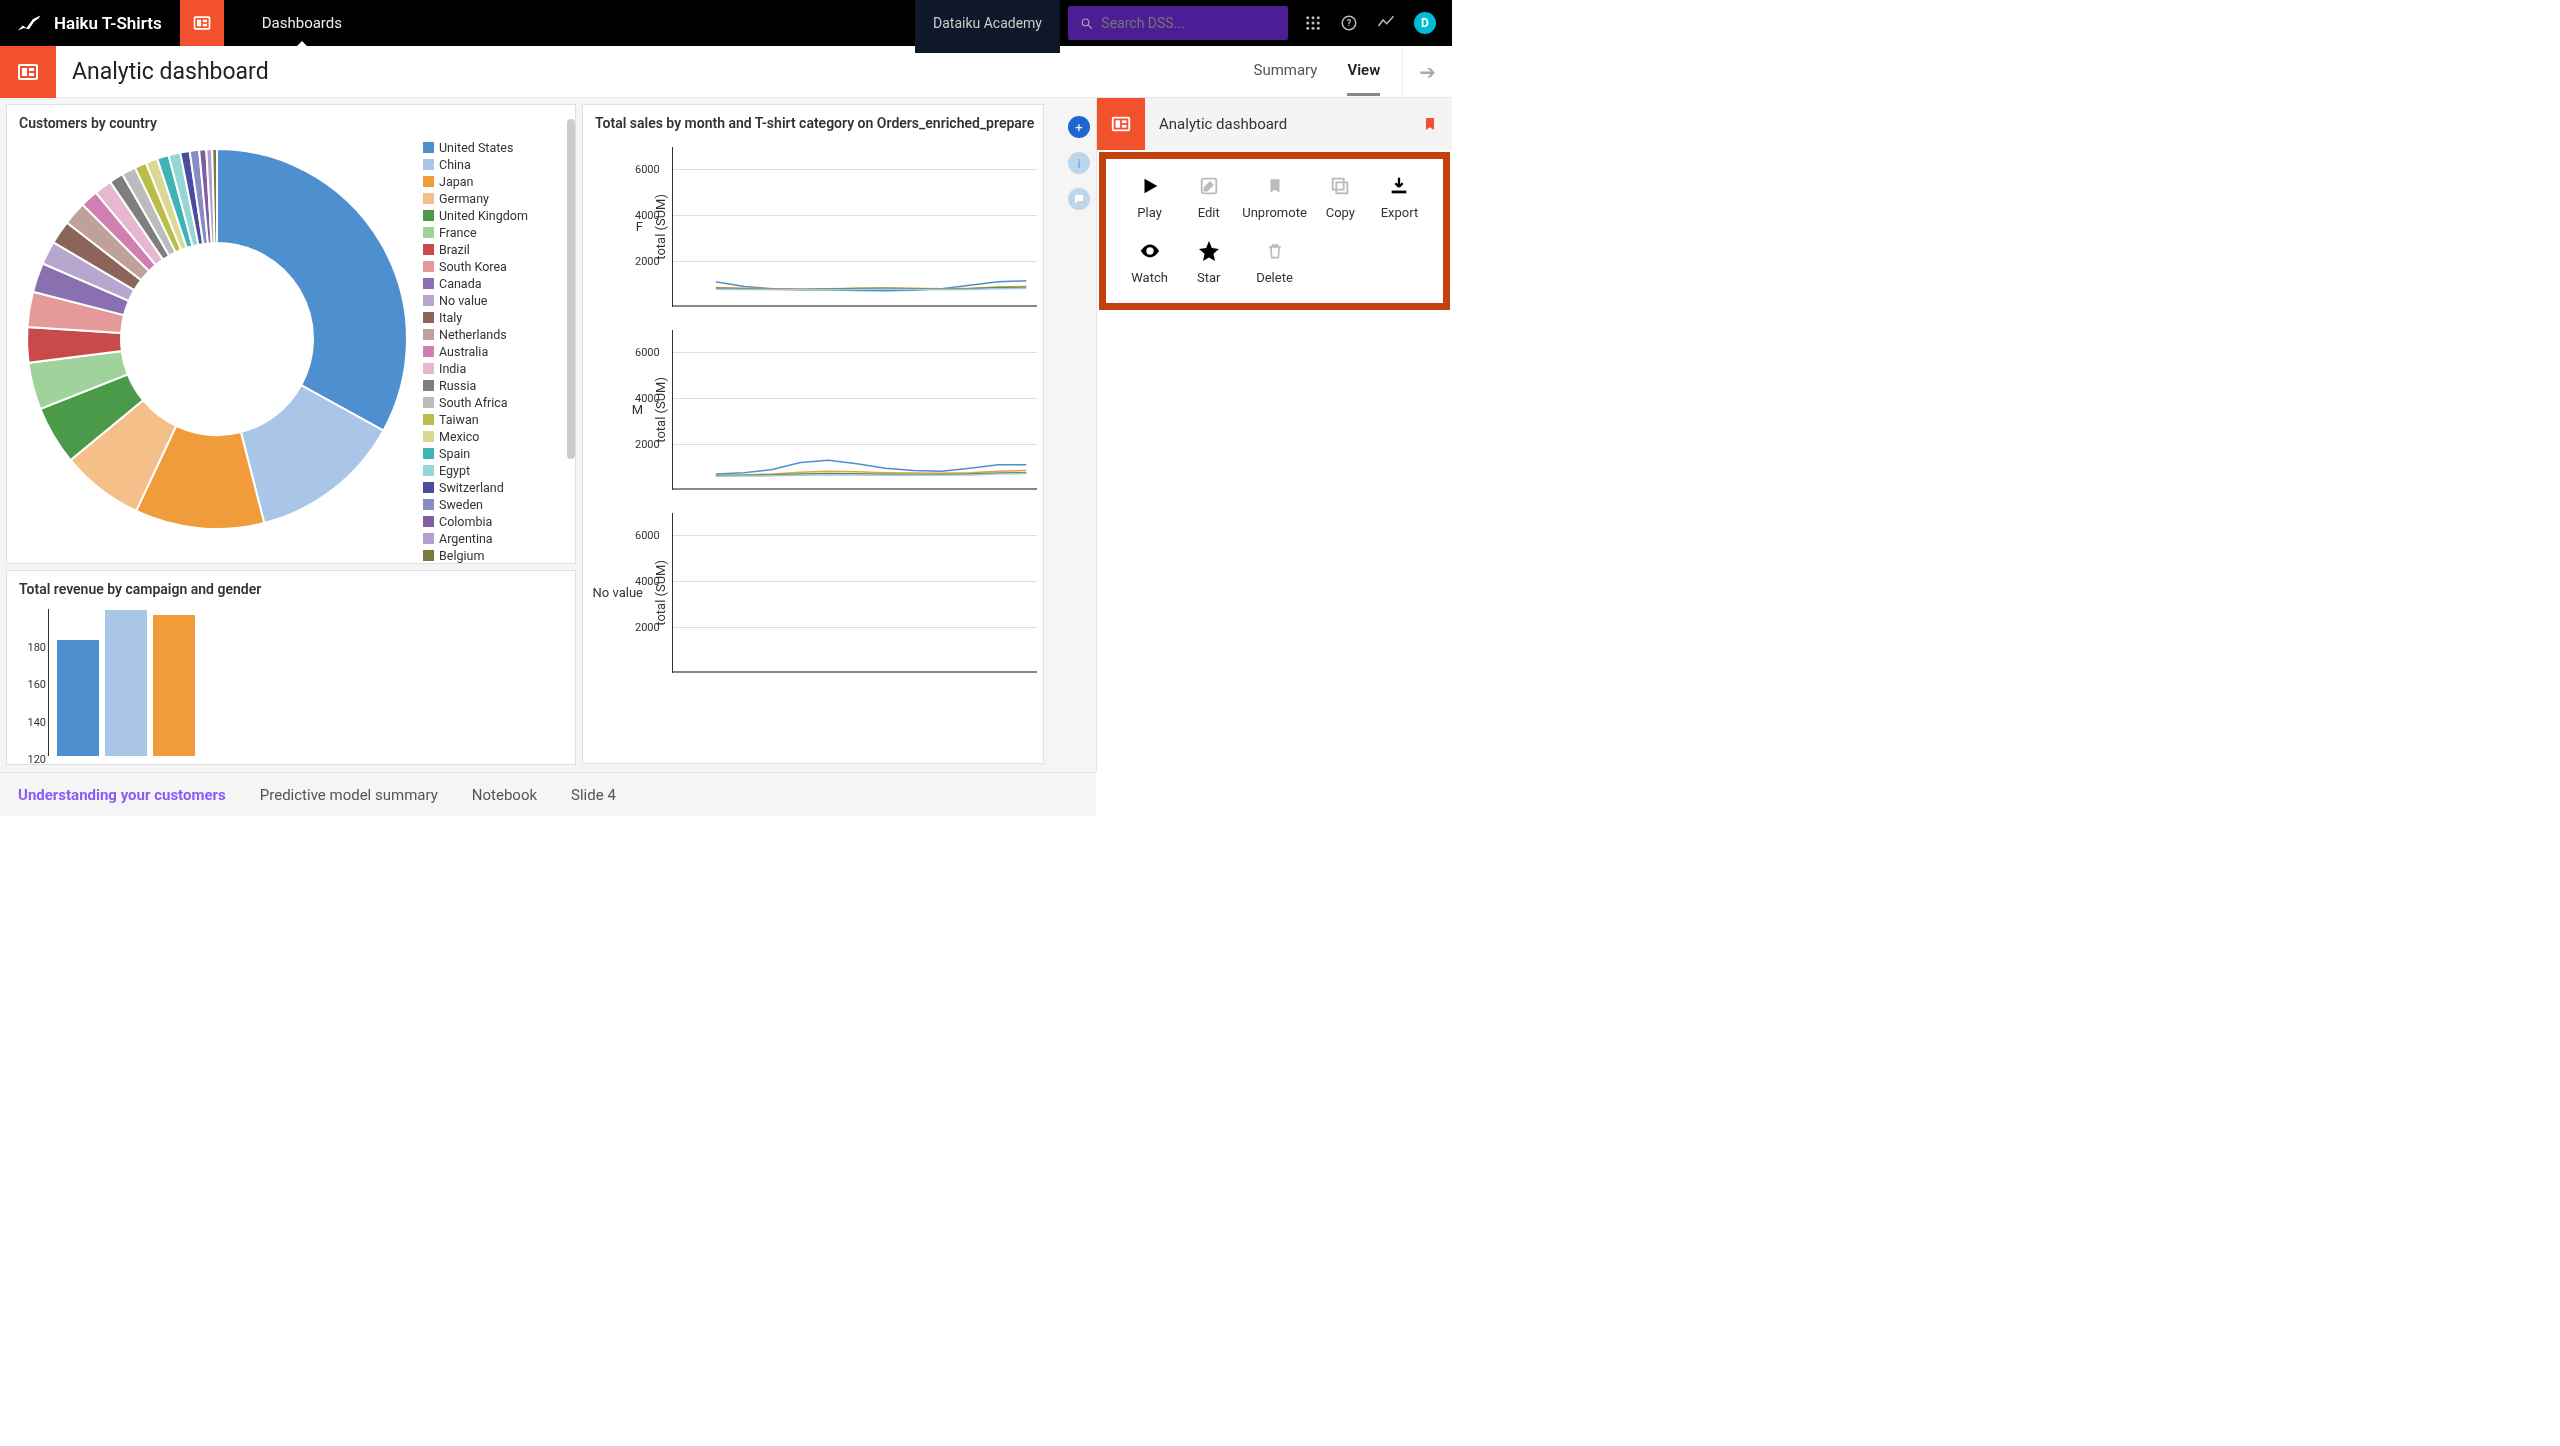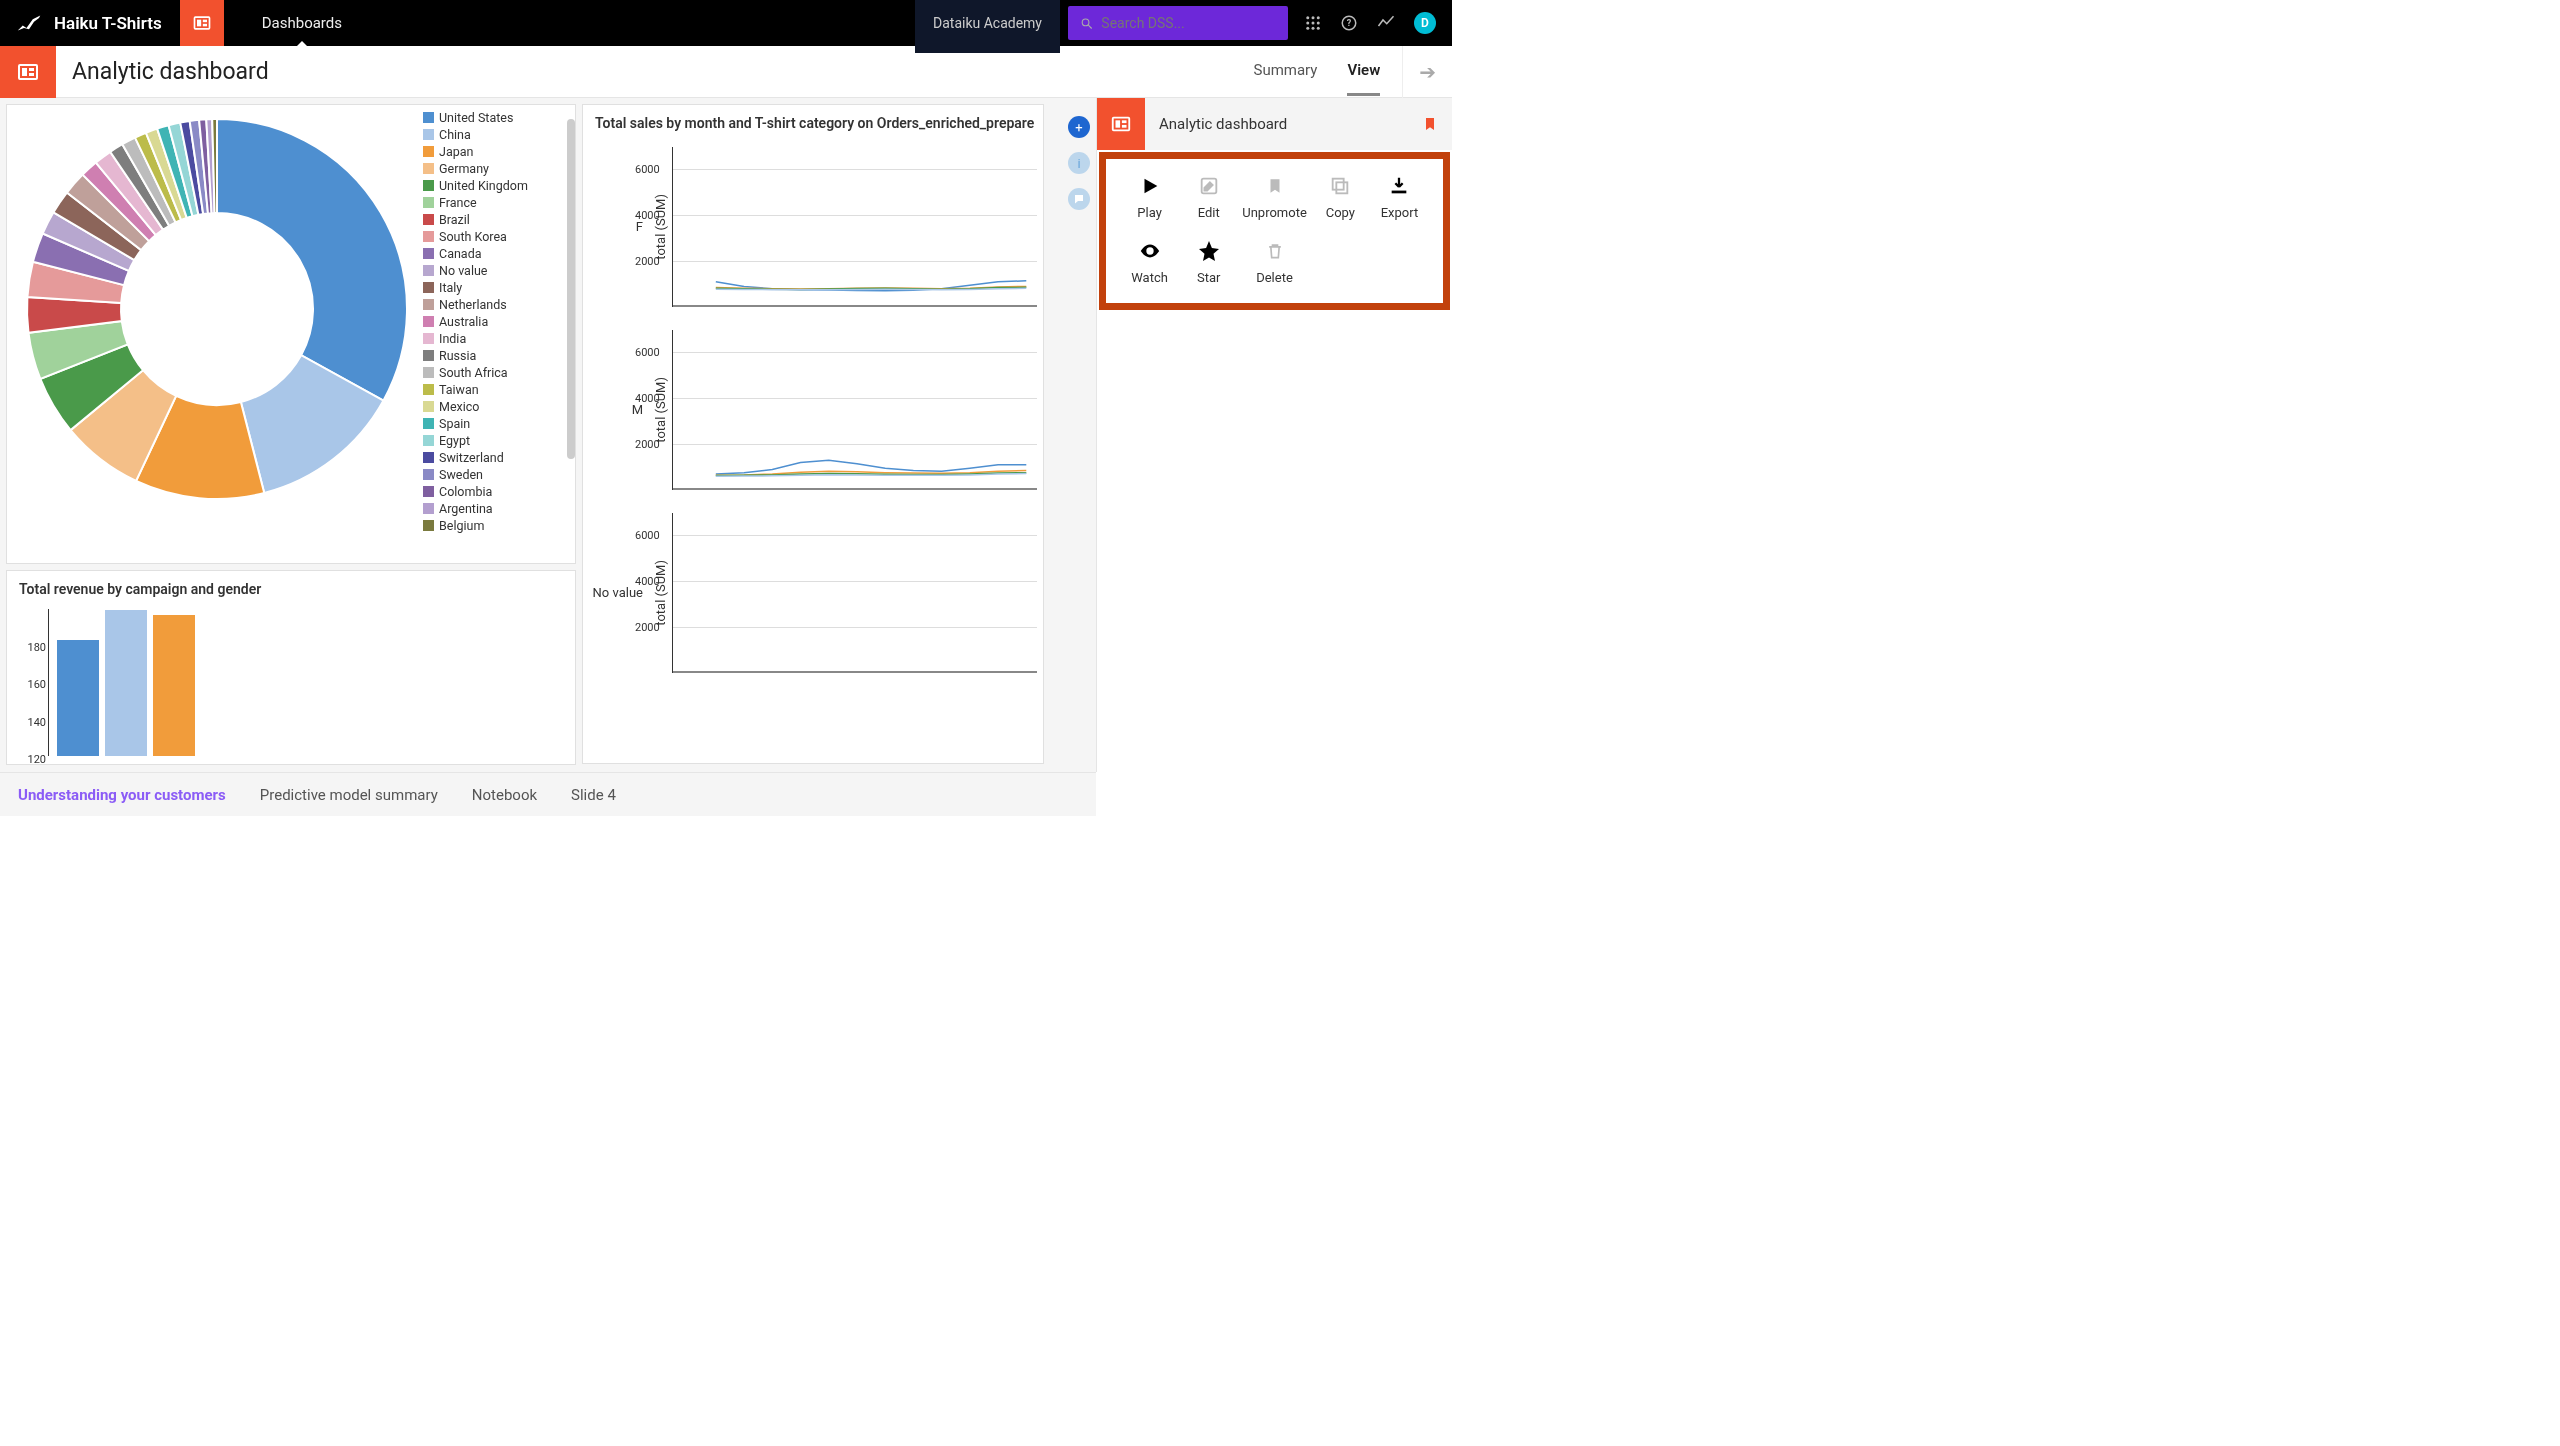--- a/index.html
+++ b/index.html
@@ -8,21 +8,21 @@
 
 .topnav { background: #000; height: 46px; display: flex; align-items: center; color: #fff; }
 .topnav .bird { width: 30px; height: 30px; margin: 0 10px 0 14px; }
 .topnav .project-name { font-size: 17px; font-weight: 600; margin-right: 18px; }
 .topnav .nav-icon-box { width: 44px; height: 46px; display: flex; align-items: center; justify-content: center; }
 .topnav .nav-icon-box.active { background: #f2512e; }
 .topnav .nav-label { font-size: 15px; padding: 0 18px; color: #eee; position: relative; height: 46px; display: flex; align-items: center; margin-left: 20px; }
 .topnav .nav-label::after { content:''; position:absolute; bottom:-1px; left:50%; transform:translateX(-50%); border:6px solid transparent; border-bottom-color:#fff; }
 .topnav .spacer { flex: 1; }
 .topnav .academy { background: #0f172a; padding: 0 18px; height: 60px; display: flex; align-items: center; font-size: 14px; color:#ccc; }
-.topnav .search { background: #6d28d9; margin-left: 8px; display: flex; align-items: center; padding: 0 12px; height: 34px; border-radius: 2px; width: 220px; }
+.topnav .search { background: #4c1d95; margin-left: 8px; display: flex; align-items: center; padding: 0 12px; height: 34px; border-radius: 2px; width: 220px; }
 .topnav .search input { background: transparent; border: none; color: #aaa; font-size: 14px; margin-left: 8px; outline: none; width: 100%; }
 .topnav .right-icons { display: flex; align-items: center; gap: 18px; padding: 0 16px; color:#bbb; }
 .avatar { width: 22px; height: 22px; border-radius: 50%; background: #00bcd4; color:#fff; font-size:12px; display:flex; align-items:center; justify-content:center; font-weight:600; }
 
 
 .secbar { height: 52px; display: flex; align-items: center; border-bottom: 1px solid #e5e5e5; }
 .secbar .icon-box { width: 56px; height: 52px; background: #f2512e; display:flex; align-items:center; justify-content:center; }
 .secbar h1 { font-size: 23px; font-weight: 400; margin-left: 16px; color:#222; }
 .secbar .tabs { margin-left: auto; display:flex; gap:30px; padding-right:22px; font-size:15px; color:#555; }
 .secbar .tabs .tab { padding: 14px 0; cursor:pointer; }
@@ -145,20 +145,21 @@
     <div class="tab">Summary</div>
     <div class="tab active">View</div>
   </div>
   <div class="arrow">➔</div>
 </div>
 
 <div class="main">
   <div class="dash-canvas">
 
     <div class="tile" style="left:6px; top:6px; width:570px; height:460px;">
+      <div class="title">Customers by country</div>
       <div class="donut-wrap">
         <svg class="donut-svg" viewBox="0 0 200 200">
           <g id="donut-g" transform="translate(100,100)">
               <path d="M5.8170722959499274e-15 -95A95 95 0 0 1 83.24913460416703 45.76659903966297L42.06272064210545 23.124176356882344A48 48 0 0 0 2.9391523179536475e-15 -48Z" fill="#4e8fd0" stroke="#fff" stroke-width="1"></path>
               <path d="M83.24913460416703 45.76659903966297A95 95 0 0 1 23.625539280661183 92.01540030721996L11.937114583913019 46.4919917341743A48 48 0 0 0 42.06272064210545 23.124176356882344Z" fill="#a9c6e8" stroke="#fff" stroke-width="1"></path>
               <path d="M23.625539280661183 92.01540030721996A95 95 0 0 1 -40.44903269868191 85.95856998427185L-20.43740599512349 43.43169851836893A48 48 0 0 0 11.937114583913019 46.4919917341743Z" fill="#f19c3b" stroke="#fff" stroke-width="1"></path>
               <path d="M-40.44903269868191 85.95856998427185A95 95 0 0 1 -73.19875806370003 60.555279026125476L-36.9846356532379 30.59635150793708A48 48 0 0 0 -20.43740599512349 43.43169851836893Z" fill="#f4bf88" stroke="#fff" stroke-width="1"></path>
               <path d="M-73.19875806370003 60.555279026125476A95 95 0 0 1 -88.32876615938389 34.97183250504439L-44.62927132263607 17.669978528864533A48 48 0 0 0 -36.9846356532379 30.59635150793708Z" fill="#4a9a4a" stroke="#fff" stroke-width="1"></path>
               <path d="M-88.32876615938389 34.97183250504439A95 95 0 0 1 -94.2508966248754 11.906657188608847L-47.621505663094936 6.015995211086575A48 48 0 0 0 -44.62927132263607 17.669978528864533Z" fill="#a0d29b" stroke="#fff" stroke-width="1"></path>
               <path d="M-94.2508966248754 11.906657188608847A95 95 0 0 1 -94.8125392006858 -5.965099355284809L-47.90528296455703 -3.0139449374070613A48 48 0 0 0 -47.621505663094936 6.015995211086575Z" fill="#c94a4a" stroke="#fff" stroke-width="1"></path>

